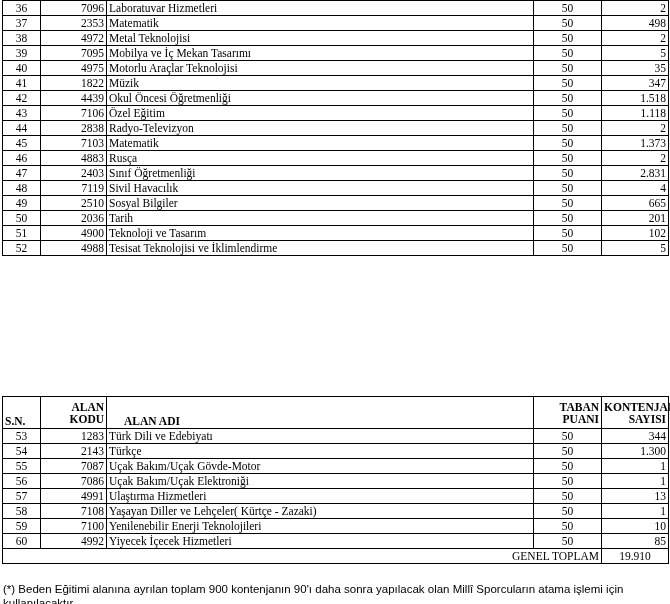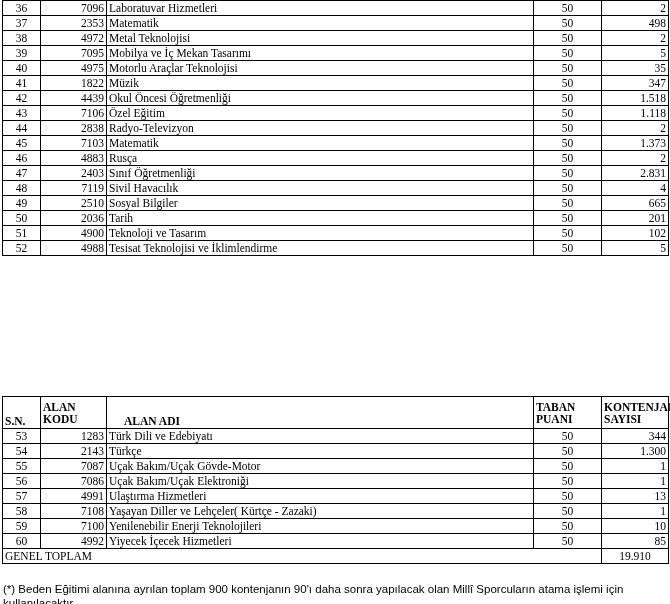--- a/index.html
+++ b/index.html
@@ -61,21 +61,21 @@
   }
 
   
   .block-bottom {
     position: absolute;
     top: 396px;
     left: 0px;
   }
 
   thead td.head {
-    text-align: left;
+    text-align: right;
     font-weight: bold;
     font-size: 11.5px;
     line-height: 12px;
     height: 30px;
     vertical-align: middle;
   }
   thead td.head-ad {
     text-align: left;
     font-weight: bold;
     vertical-align: bottom;
@@ -87,21 +87,21 @@
     font-weight: bold;
     vertical-align: bottom;
     padding-bottom: 1px;
   }
 
   .total-row td {
     font-weight: bold;
     height: 15px;
   }
   .total-label {
-    text-align: left;
+    text-align: right;
     font-weight: bold;
   }
   .total-value {
     text-align: center;
     padding-right: 4px;
     font-weight: bold;
   }
 
   .footnote {
     position: absolute;

